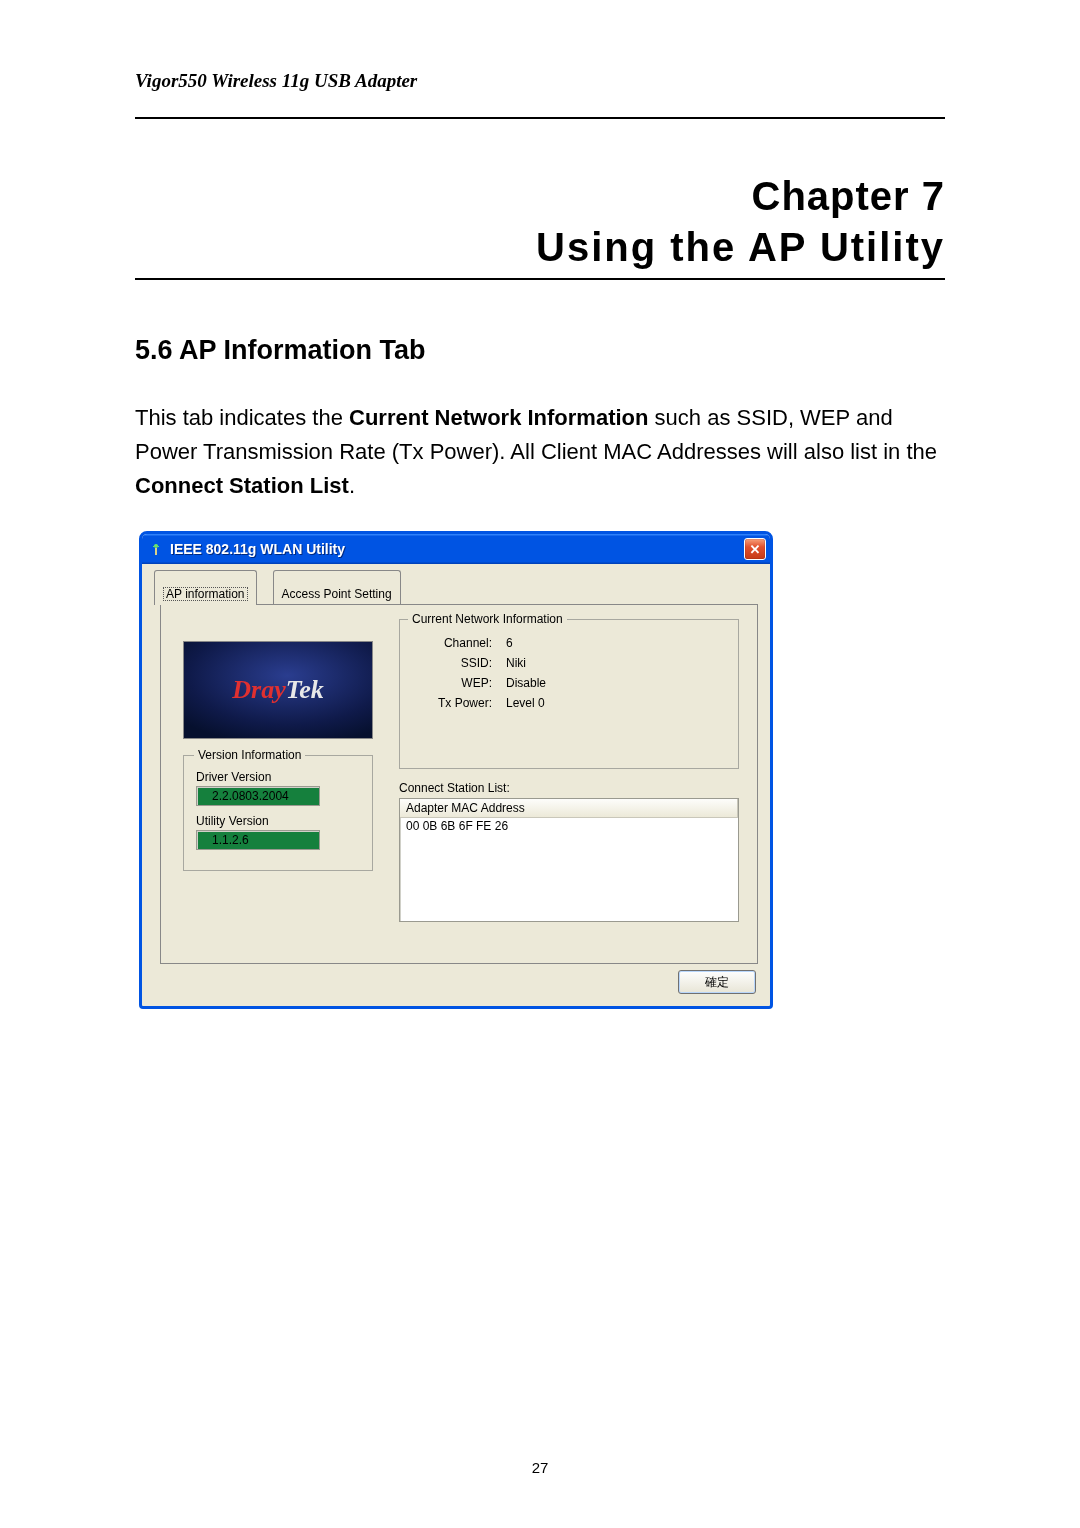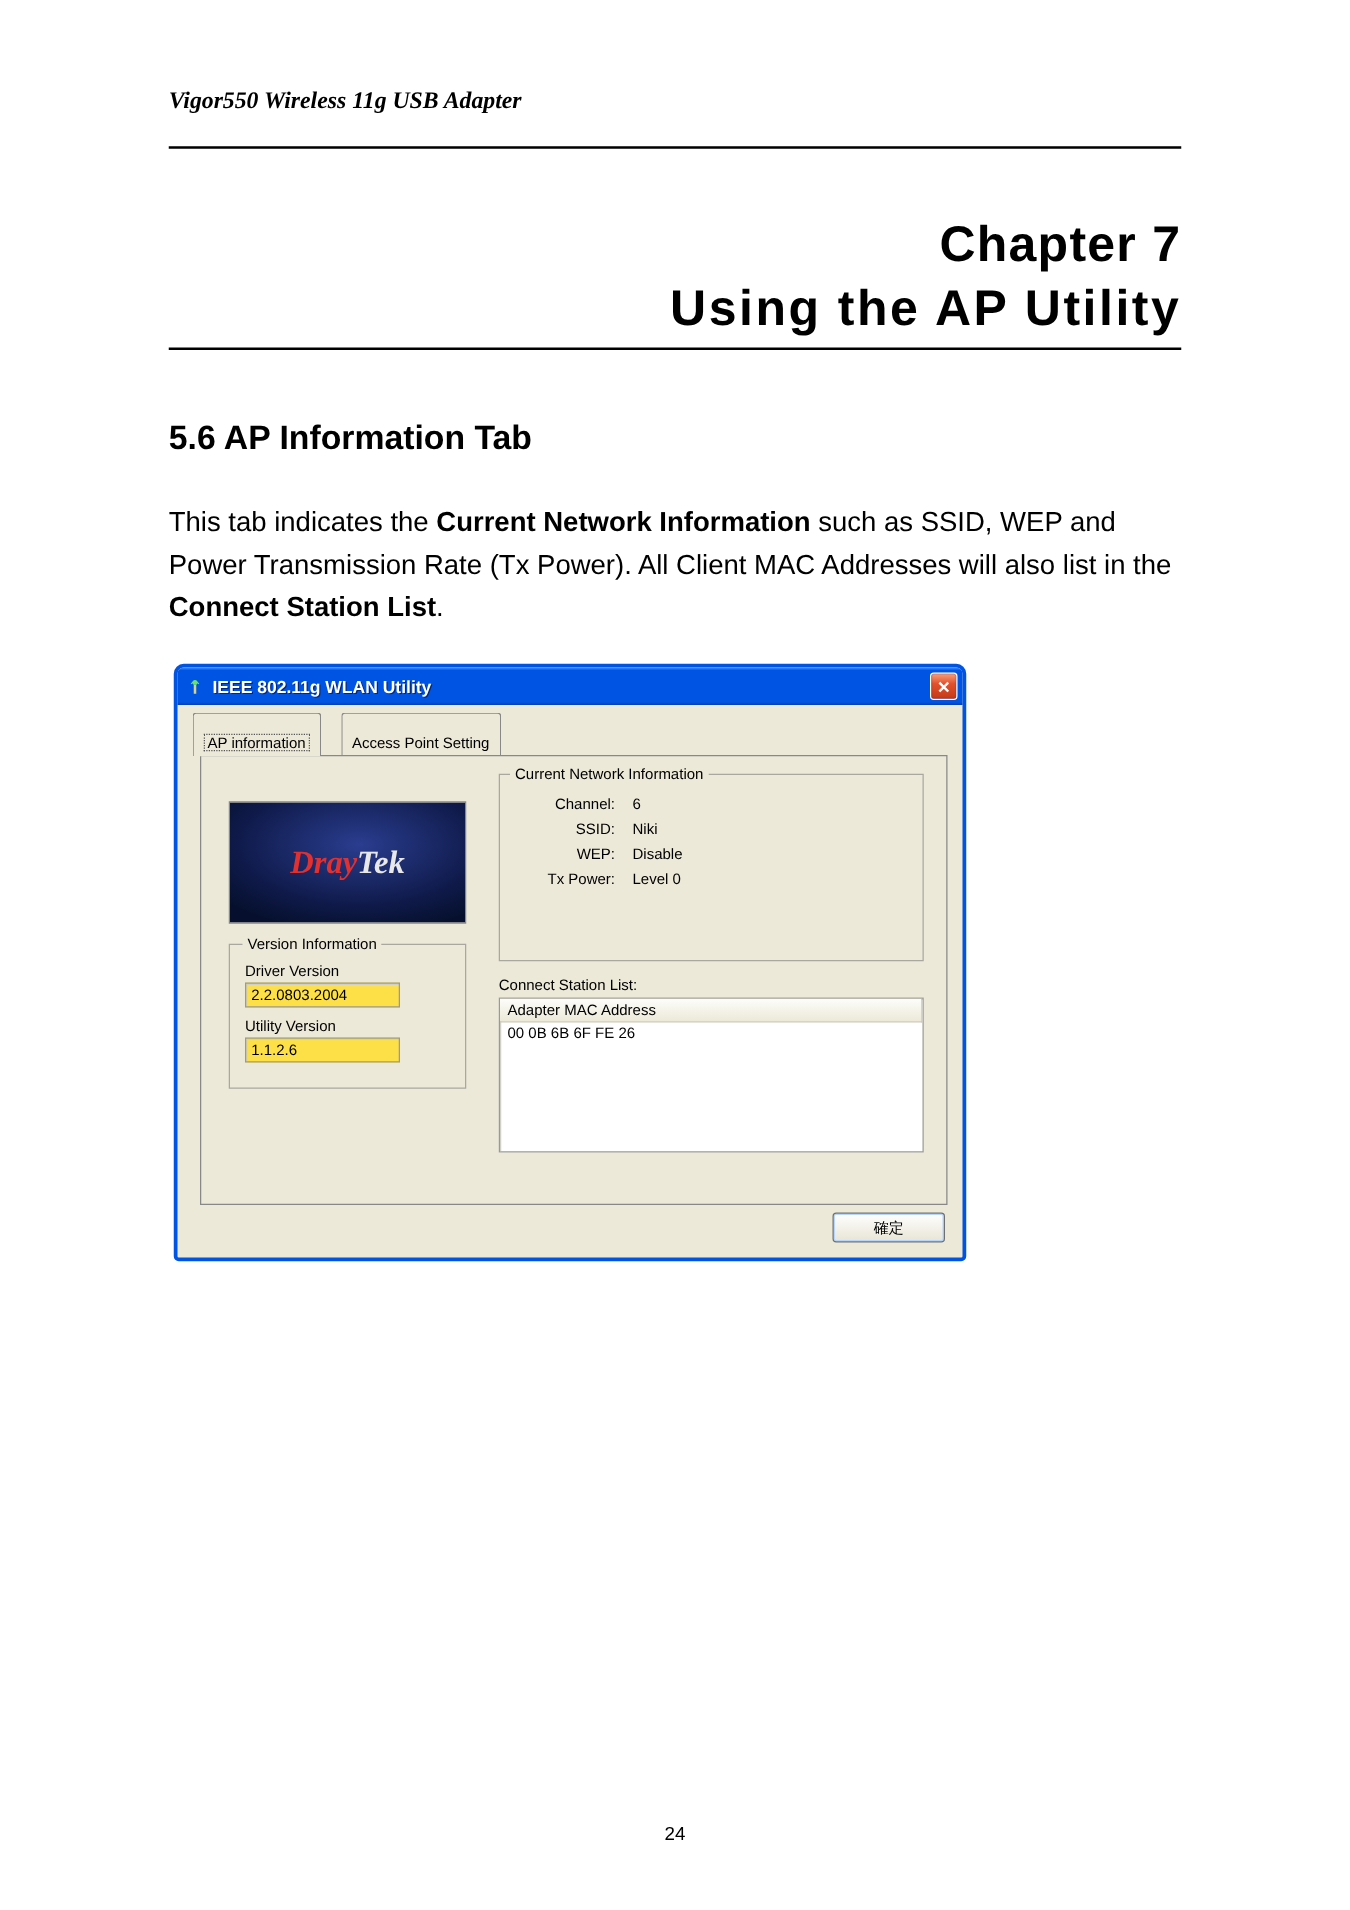--- a/index.html
+++ b/index.html
@@ -169,23 +169,23 @@
     position:absolute;
     top:-8px; left:10px;
     background:#ece9d8;
     padding:0 4px;
     font-size:12px;
   }
   .ver-label { font-size:12px; margin-top:2px; }
   .ver-field {
     width:124px;
     border:1px solid #9a9a90;
-    background:#fde047;
+    background:#15803d;
     font-size:12px;
-    padding:2px 4px;
+    padding:2px 15px;
     margin: 2px 0 8px 0;
     box-shadow: inset 1px 1px 0 #d0d0c8;
   }
   
   .right-col {
     position:absolute;
     left: 238px;
     top: 14px;
     right: 18px;
   }
@@ -218,21 +218,21 @@
     display:flex;
     border-right:1px solid #c9c7ba;
   }
   .list-row { font-size:12px; padding:1px 6px; }
   .dialog-footer {
     display:flex;
     justify-content:flex-end;
     padding: 0 14px 12px 0;
   }
   .ok-btn {
-    width:90px; height:24px;
+    width:78px; height:24px;
     background: linear-gradient(to bottom,#fefefe,#e8e5d6);
     border:1px solid #707070;
     border-radius:3px;
     font-size:12px;
     font-family: Tahoma, "PMingLiU", sans-serif;
     box-shadow: 0 0 0 1px #b8d6fb inset;
   }
   .page-number {
     position:absolute;
     left:0; right:0; bottom:52px;
@@ -326,13 +326,13 @@
         </div>
       </div>
     </div>
 
     <div class="dialog-footer">
       <button class="ok-btn">確定</button>
     </div>
   </div>
 </div>
 
-<div class="page-number">24</div>
+<div class="page-number">27</div>
 
 </body></html>

